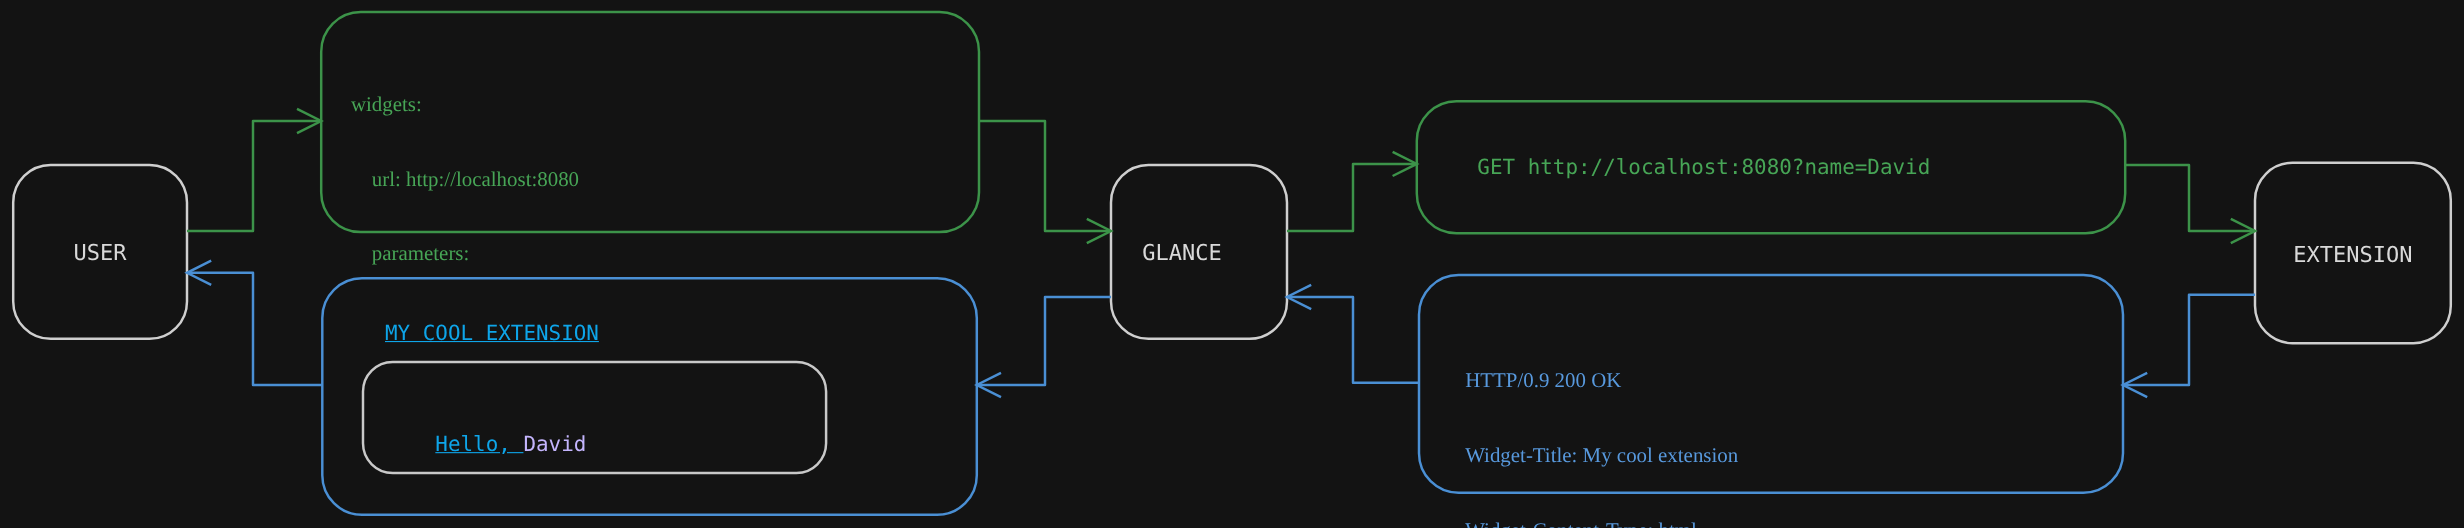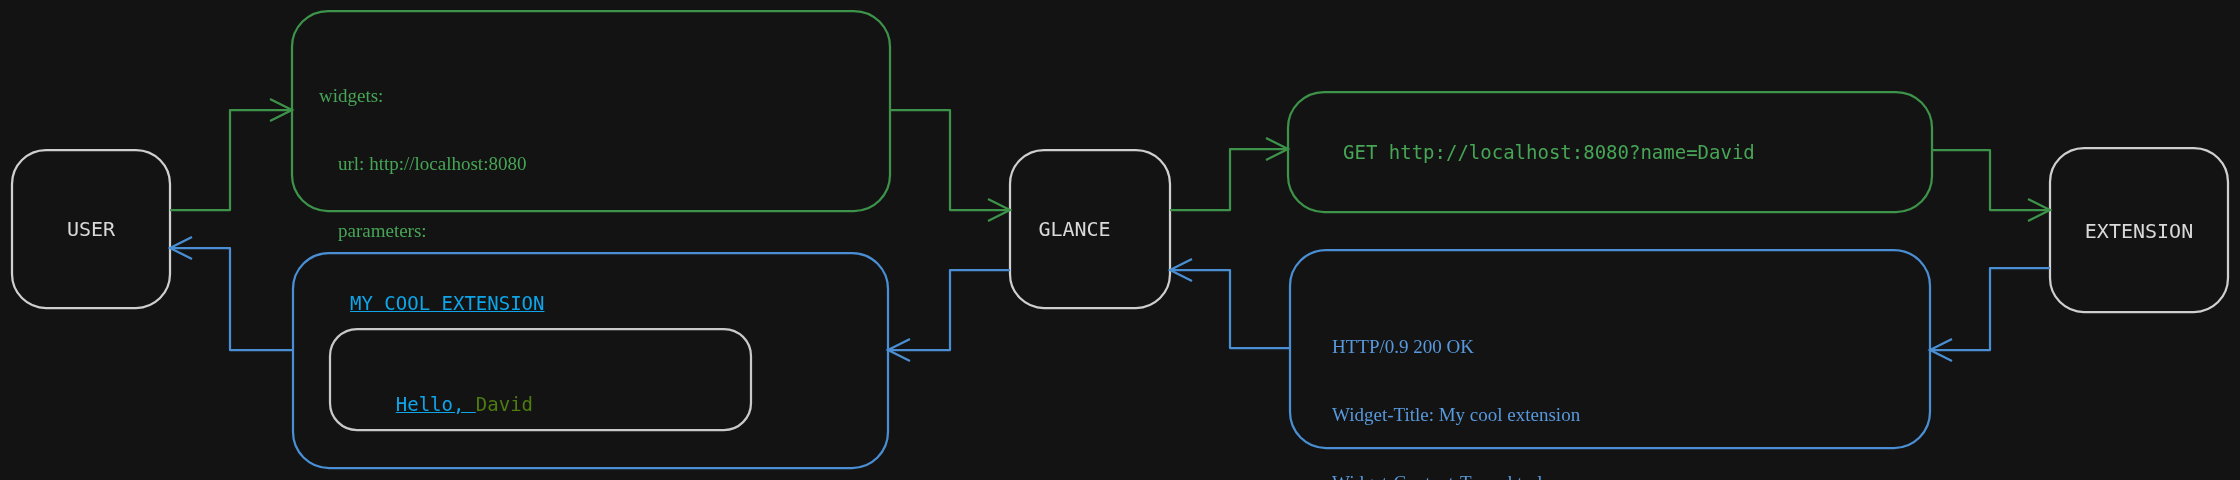--- a/index.html
+++ b/index.html
@@ -54,21 +54,21 @@
   }
   .code .code-line {
     min-height: 24px;
     font-family: Liberation Serif, serif;
   }
   .code.cfg .code-line { min-height: 23.5px; line-height: 23.5px; }
   .code.rsp .code-line { min-height: 24px;  line-height: 24px; }
   .green-text  { color: #47a556; }
   .blue-text   { color: #5899dd; }
   .white-text  { color: #0ea5e9; text-decoration: underline; }
-  .orange-text { color: #4d7c0f; }
+  .orange-text { color: #c4b5fd; }
   .single-line {
     position: absolute;
     font-size: 19px;
     line-height: 24px;
     white-space: pre;
     text-align: center;
   }
 </style>
 </head>
 <body>

